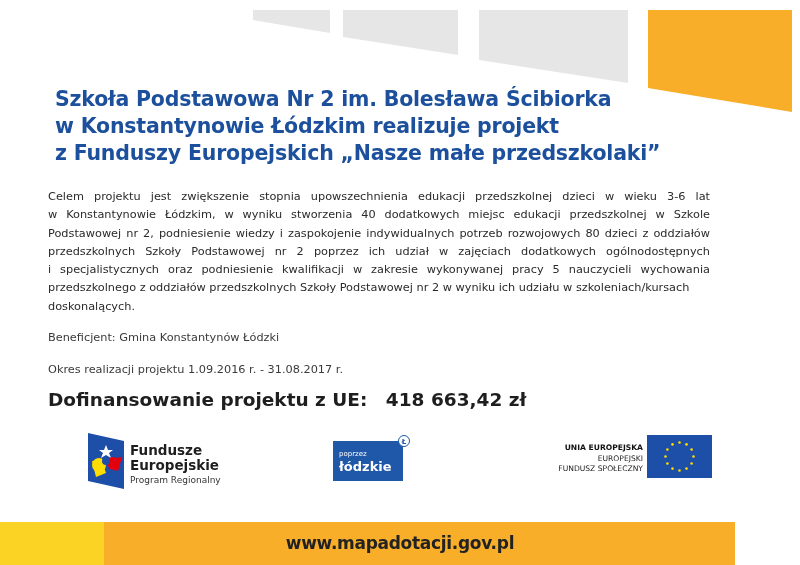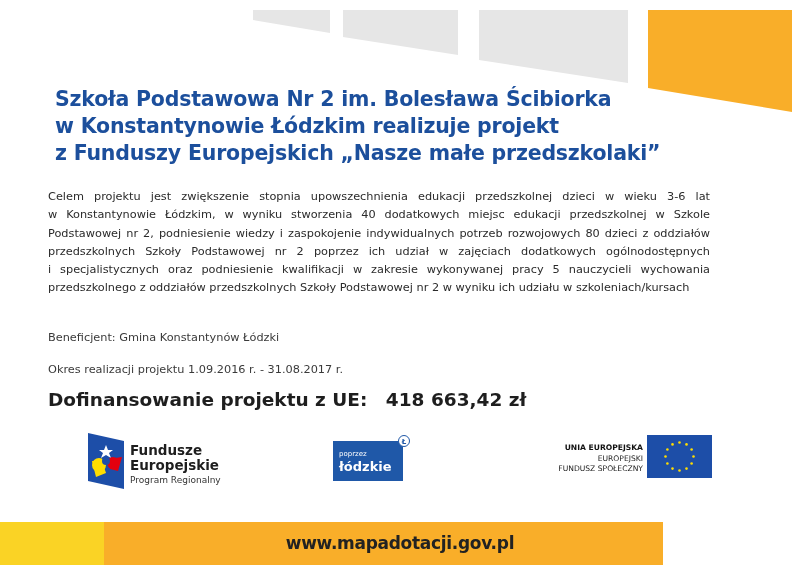--- a/index.html
+++ b/index.html
@@ -22,21 +22,21 @@
   .logo-lodz { position: absolute; left: 333px; top: 435px; width: 80px; height: 50px; }
   .logo-lodz .box { position: absolute; left: 0; top: 6px; width: 70px; height: 40px; background: #1f58a8; }
   .logo-lodz .small { position: absolute; left: 6px; top: 15px; color: #fff; font-size: 7px; }
   .logo-lodz .big { position: absolute; left: 6px; top: 24px; color: #fff; font-size: 13px; font-weight: bold; }
   .logo-lodz .badge { position: absolute; left: 65px; top: 0; width: 12px; height: 12px; border-radius: 50%; border: 1.5px solid #1f58a8; background: #fff; color: #1f58a8; font-size: 7px; line-height: 12px; text-align: center; font-weight: bold; box-sizing: border-box; }
   .logo-eu { position: absolute; left: 540px; top: 435px; width: 175px; height: 45px; }
   .logo-eu .l1 { position: absolute; right: 72px; top: 8px; font-size: 7.6px; font-weight: bold; color: #111; white-space: nowrap; }
   .logo-eu .l2 { position: absolute; right: 72px; top: 19px; font-size: 7.6px; color: #222; white-space: nowrap; }
   .logo-eu .l3 { position: absolute; right: 72px; top: 29px; font-size: 7.6px; color: #222; white-space: nowrap; }
   .logo-eu .flag { position: absolute; left: 107px; top: 0; width: 65px; height: 43px; background: #1d4ea8; }
-  .footer { position: absolute; left: 0; top: 522px; width: 663px; height: 43px; background: #f9ae29; }
+  .footer { position: absolute; left: 0; top: 522px; width: 735px; height: 43px; background: #f9ae29; }
   .footer .strip { position: absolute; left: 0; top: 0; width: 104px; height: 43px; background: #fad325; }
   .footer .url { position: absolute; left: 0; width: 800px; top: 11px; text-align: center; font-size: 17px; font-weight: bold; color: #222; letter-spacing: -0.3px; }
 </style>
 </head>
 <body>
 
 <svg class="deco" width="800" height="120" viewBox="0 0 800 120">
   <polygon points="253,10 330,10 330,33 253,20" fill="#e6e6e6"></polygon>
   <polygon points="343,10 458,10 458,55 343,37" fill="#e6e6e6"></polygon>
   <polygon points="479,10 628,10 628,83 479,60" fill="#e6e6e6"></polygon>
@@ -49,20 +49,21 @@
   <div>z Funduszy Europejskich „Nasze małe przedszkolaki”</div>
 </div>
 
 <div class="body-text">
   <span class="ln">Celem projektu jest zwiększenie stopnia upowszechnienia edukacji przedszkolnej dzieci w wieku 3-6 lat</span>
   <span class="ln">w Konstantynowie Łódzkim, w wyniku stworzenia 40 dodatkowych miejsc edukacji przedszkolnej w Szkole</span>
   <span class="ln">Podstawowej nr 2, podniesienie wiedzy i zaspokojenie indywidualnych potrzeb rozwojowych 80 dzieci z oddziałów</span>
   <span class="ln">przedszkolnych Szkoły Podstawowej nr 2 poprzez ich udział w zajęciach dodatkowych ogólnodostępnych</span>
   <span class="ln">i specjalistycznych oraz podniesienie kwalifikacji w zakresie wykonywanej pracy 5 nauczycieli wychowania</span>
   <span class="ln last">przedszkolnego z oddziałów przedszkolnych Szkoły Podstawowej nr 2 w wyniku ich udziału w szkoleniach/kursach</span>
+  <span class="ln last">doskonalących.</span>
 </div>
 
 <div class="small-line" style="top:331px;">
   <span class="ben-label">Beneficjent:</span>
   <span>Gmina Konstantynów Łódzki</span>
 </div>
 
 <div class="small-line" style="top:363px;">Okres realizacji projektu 1.09.2016 r. - 31.08.2017 r.</div>
 
 <div class="funding">

